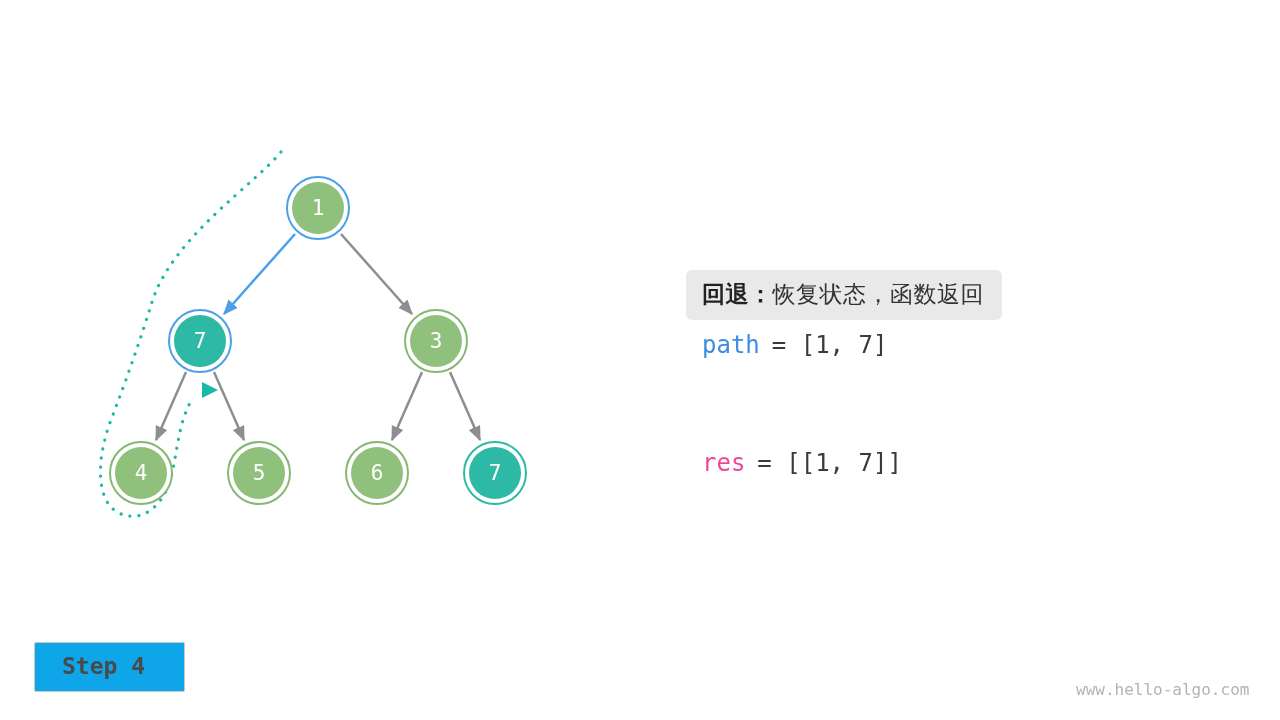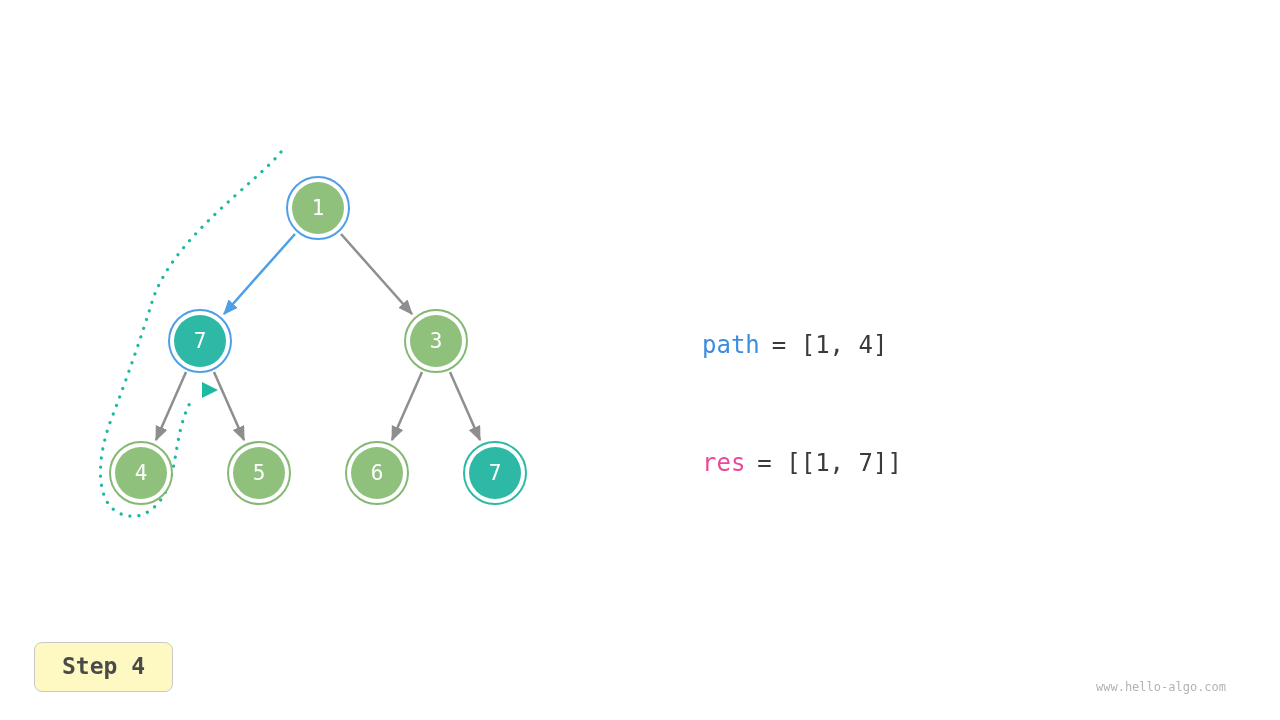--- a/index.html
+++ b/index.html
@@ -79,38 +79,37 @@
   .var-line .var-rest { margin-left: 12px; }
   .path-line { left: 702px; top: 331px; }
   .path-line .var-name { color: #3c8ce0; }
   .res-line { left: 702px; top: 449px; }
   .res-line .var-name { color: #ec4899; }
 
   
   .step-box {
     position: absolute;
     left: 34px; top: 642px;
-    padding: 10px 27px 12px 27px;
+    padding: 10px 39px 12px 27px;
     border: 1px solid #c9c9c9;
-    border-radius: 8px;
-    background: #fef9c3;
+    border-radius: 2px;
+    background: #0ea5e9;
     font-family: "DejaVu Sans Mono", monospace;
     font-weight: bold;
     font-size: 23px;
     color: #4a4a4a;
   }
 
   
   .watermark {
     position: absolute;
     left: 1076px; top: 680px;
     font-family: "DejaVu Sans Mono", monospace;
-    font-size: 12px;
+    font-size: 16px;
     color: #b3b3b3;
-    margin-left: 20px;
   }
 </style>
 </head>
 <body>
 
 <div class="stage">
 
   <svg class="layer" width="1280" height="720" viewBox="0 0 1280 720">
     <defs>
       <marker id="mGray" markerWidth="8" markerHeight="7" refX="5.5" refY="2.5" orient="auto">
@@ -159,23 +158,28 @@
 
   <div class="node green" style="left:345px; top:441px;">
     <div class="inner">6</div>
   </div>
 
   <div class="node teal" style="left:463px; top:441px;">
     <div class="inner">7</div>
   </div>
 
 
+  <div class="note-back-box">
+    <span class="note" style="position:static;">
+      <span class="bold">回退：</span><span>恢复状态，函数返回</span>
+    </span>
+  </div>
 
   <div class="var-line path-line">
-    <span class="var-name">path</span><span class="var-rest">= [1, 4]</span>
+    <span class="var-name">path</span><span class="var-rest">= [1, 7]</span>
   </div>
 
   <div class="var-line res-line">
     <span class="var-name">res</span><span class="var-rest">= [[1, 7]]</span>
   </div>
 
   <div class="step-box">
     <span>Step 4</span>
   </div>
 

